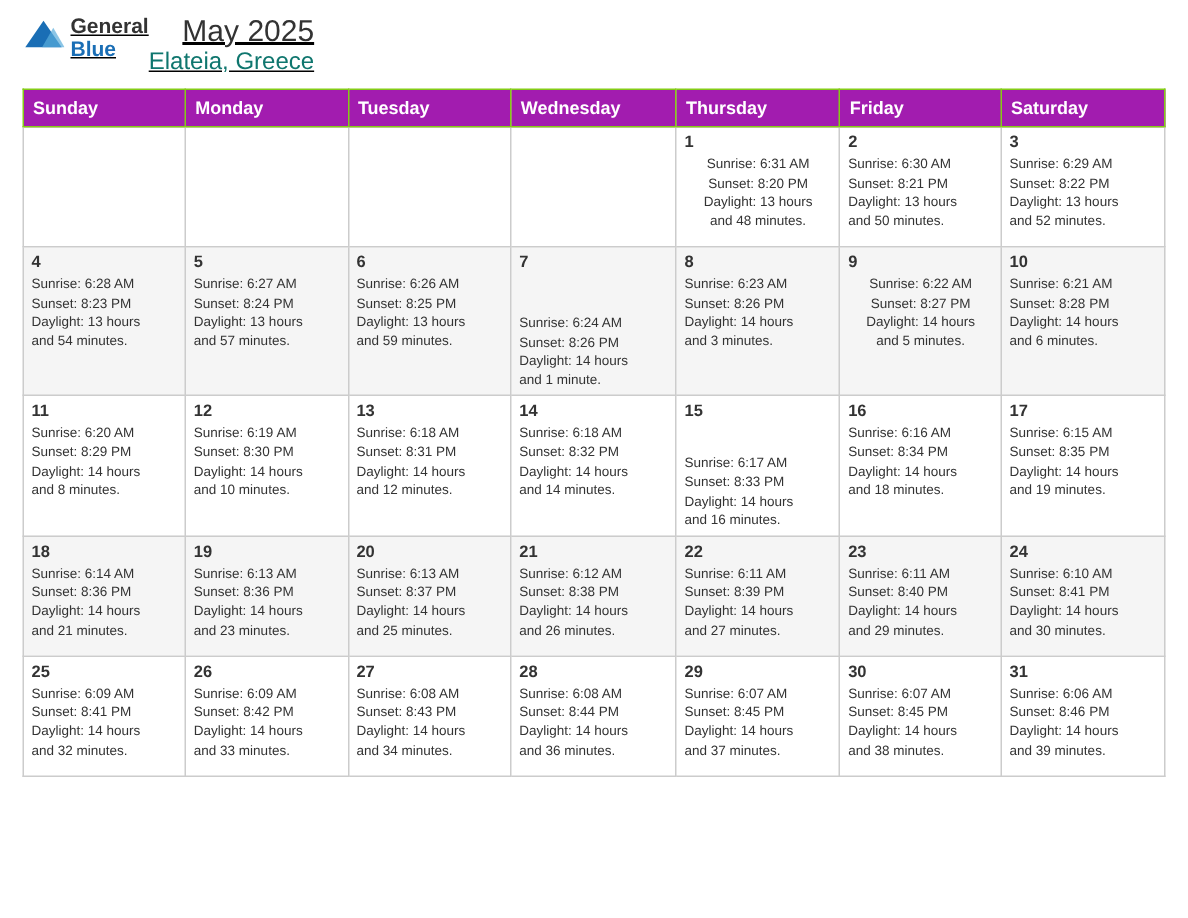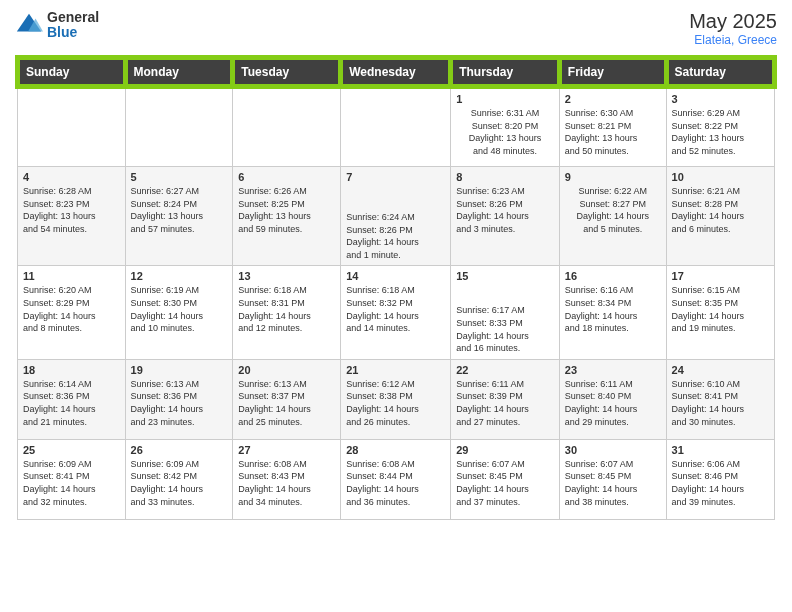--- a/index.html
+++ b/index.html
@@ -10,23 +10,23 @@
       background: #fff;
       overflow: hidden;
     }
     .page {
       width: 792px;
       height: 612px;
       padding: 10px 15px;
     }
     .header {
       display: flex;
-      justify-content: space-between;
       align-items: flex-start;
       margin-bottom: 8px;
+      text-decoration: underline;
     }
     .logo {
       display: flex;
       align-items: center;
       gap: 4px;
     }
     .logo-text {
       display: flex;
       flex-direction: column;
       font-size: 14px;
@@ -41,36 +41,36 @@
     }
     .title-block {
       text-align: right;
     }
     .month-year {
       font-size: 20px;
       font-weight: normal;
       color: #333;
     }
     .location {
-      font-size: 12px;
-      color: #3b82f6;
+      font-size: 16px;
+      color: #0f766e;
     }
     .calendar {
       width: 100%;
       border-collapse: collapse;
       border: 1px solid #ccc;
     }
     .calendar th {
-      background-color: #404040;
+      background-color: #a21caf;
       color: white;
       text-align: left;
       padding: 5px 6px;
       font-size: 12px;
       font-weight: bold;
-      border: 5px solid #84cc16;
+      border: 1px solid #84cc16;
     }
     .calendar td {
       vertical-align: top;
       border: 1px solid #ccc;
       padding: 4px 5px;
       width: 113px;
       height: 80px;
       background: #fff;
       font-size: 9.5px;
       color: #333;

